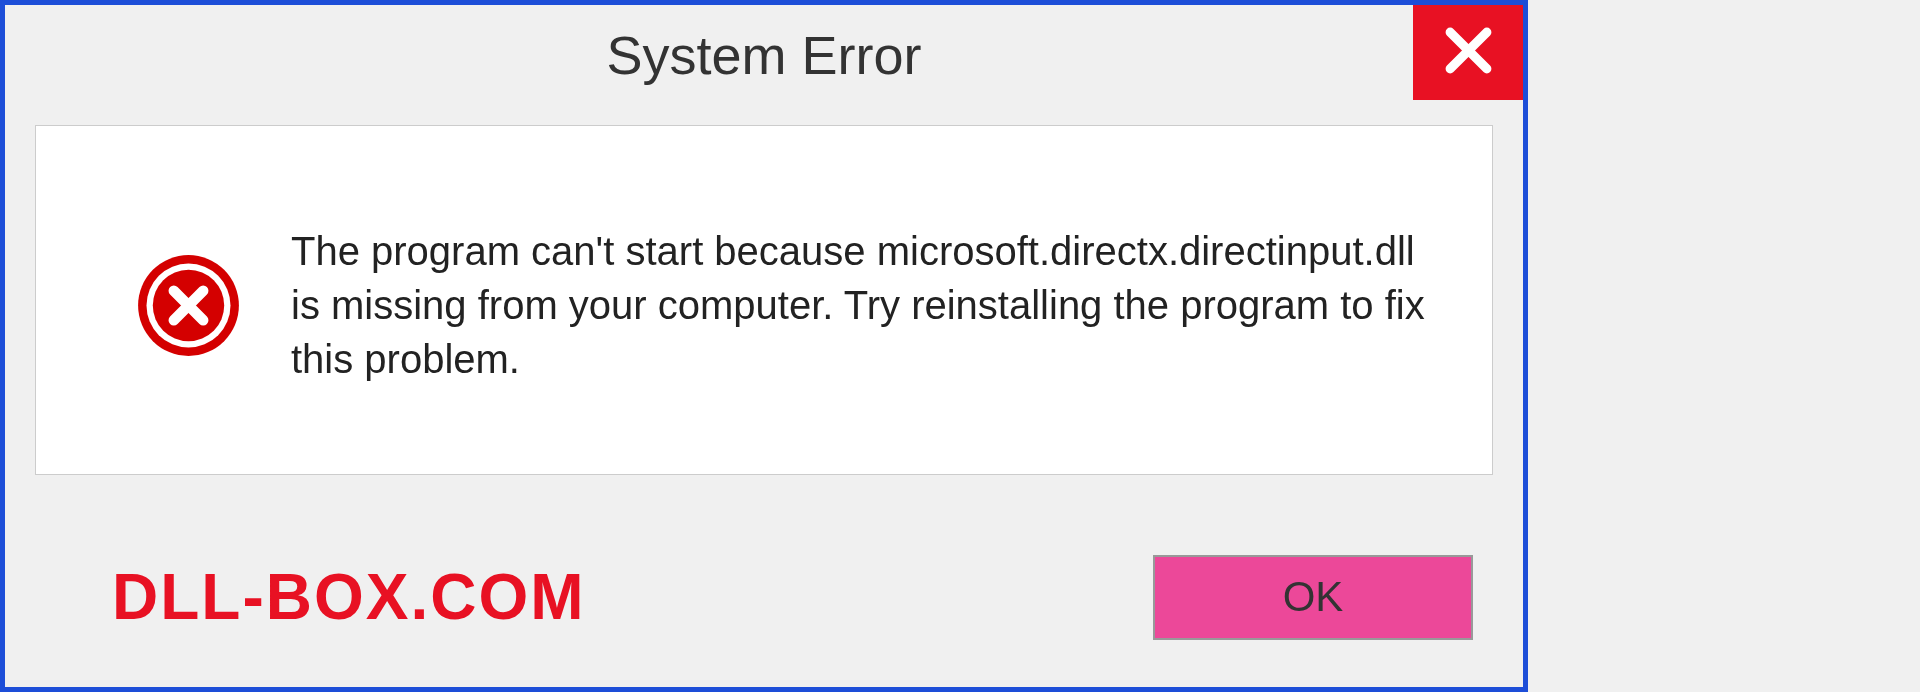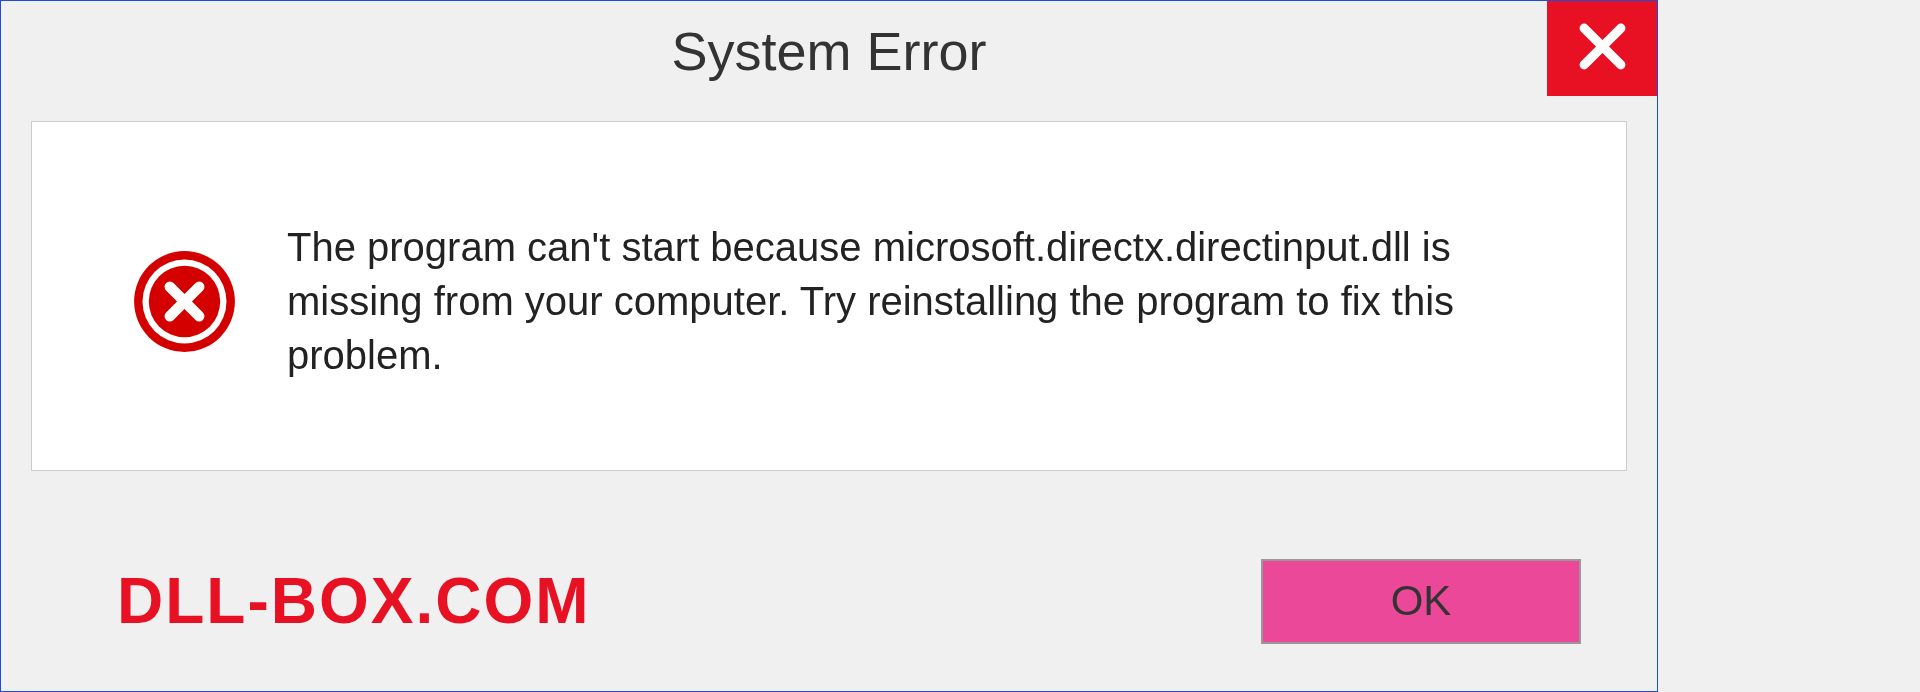--- a/index.html
+++ b/index.html
@@ -12,24 +12,24 @@
       height: 692px;
       background: #f0f0f0;
       font-family: "Segoe UI", Tahoma, Arial, sans-serif;
       position: relative;
       overflow: hidden;
     }
     .dialog {
       position: absolute;
       left: 0;
       top: 0;
-      width: 1658px;
+      width: 1528px;
       height: 692px;
       background: #f0f0f0;
-      border: 1px solid #1d4ed8;
+      border: 5px solid #1d4ed8;
     }
     .titlebar {
       position: relative;
       height: 100px;
       display: flex;
       align-items: center;
       justify-content: center;
     }
     .title {
       font-size: 54px;
@@ -73,27 +73,27 @@
     }
     .message {
       font-size: 40px;
       line-height: 1.35;
       color: #222;
       font-weight: 400;
     }
     .footer {
       position: absolute;
       bottom: 0;
-      left: 16px;
+      left: 7px;
       right: 0;
       height: 180px;
       display: flex;
       align-items: center;
       justify-content: space-between;
-      padding: 0 76px 0 100px;
+      padding: 0 50px 0 100px;
     }
     .watermark {
       font-size: 64px;
       font-weight: 800;
       color: #e81123;
       letter-spacing: 2px;
       font-family: Arial, sans-serif;
     }
     .ok-btn {
       width: 320px;

